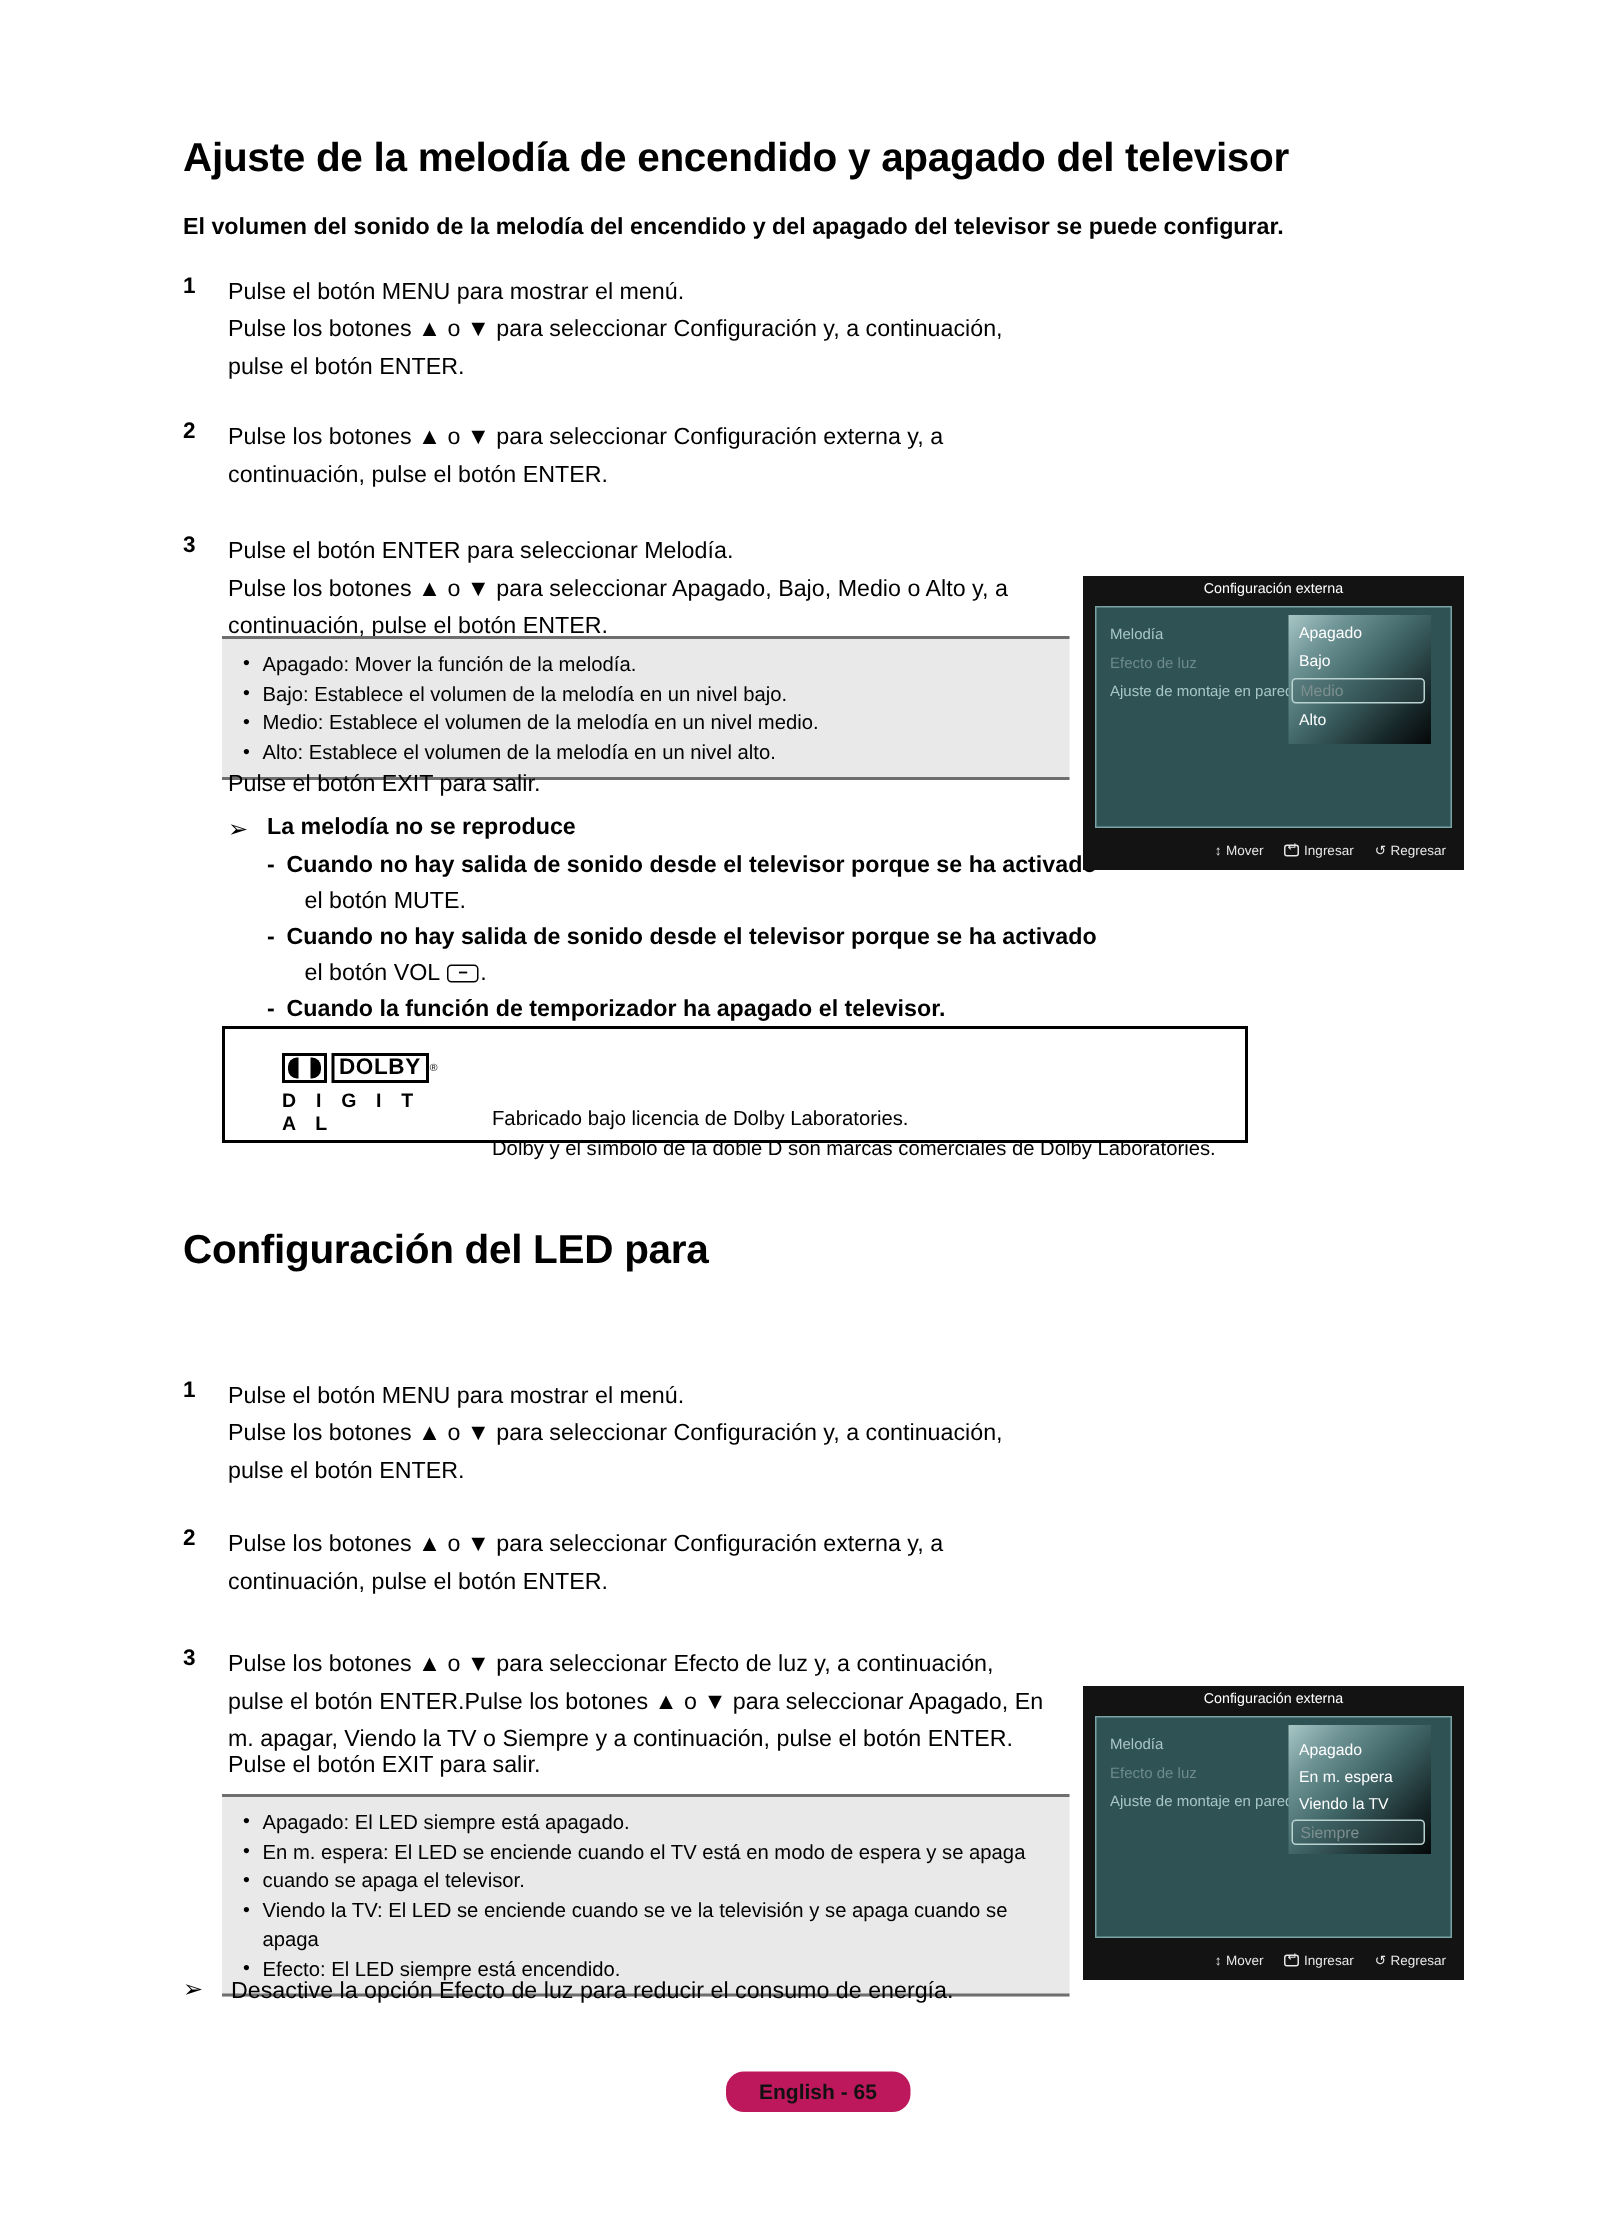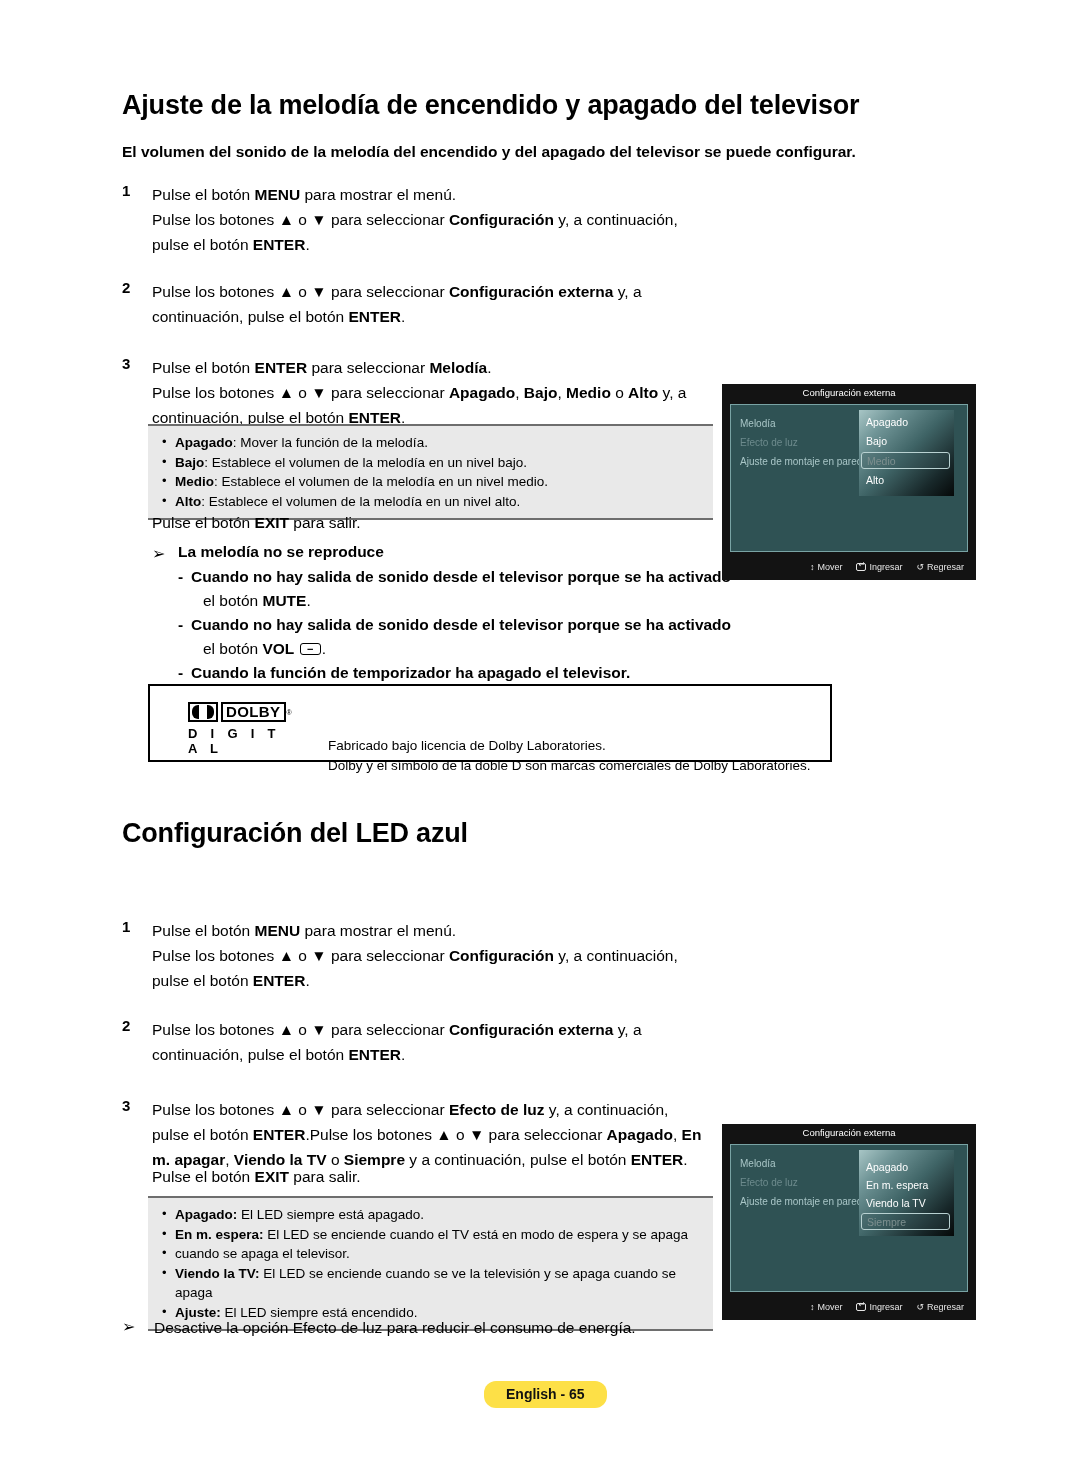--- a/index.html
+++ b/index.html
@@ -52,21 +52,21 @@
     font-weight: bold;
     text-align: left;
   }
   .step .body {
     position: absolute;
     left: 30px; top: 0;
     font-size: 15.5px;
     line-height: 25px;
   }
   .step .body .ln { white-space: nowrap; display: block; }
-  b { font-weight: bold; }
+  b { font-weight: normal; }
 
   
   .plain {
     position: absolute;
     font-size: 15.5px;
     line-height: 25px;
     white-space: nowrap;
   }
 
   
@@ -315,21 +315,21 @@
     position: absolute;
     left: 1px; top: -3px;
     font-size: 8px;
     line-height: 8px;
   }
 
   
   .footer {
     position: absolute;
     left: 484px; top: 1381px;
-    background: #fde047;
+    background: #be185d;
     border-radius: 12px;
     padding: 5px 22px 6px;
     font-size: 14px;
     font-weight: bold;
     color: #111;
     white-space: nowrap;
   }
 </style>
 </head>
 <body>
@@ -440,21 +440,21 @@
         <span class="dolby-reg">®</span>
       </div>
       <div class="dolby-row2">D I G I T A L</div>
     </div>
     <div class="dolby-text">
       <span>Fabricado bajo licencia de Dolby Laboratories.</span>
       <span>Dolby y el símbolo de la doble D son marcas comerciales de Dolby Laboratories.</span>
     </div>
   </div>
 
-  <div class="h1 h1-2">Configuración del LED azul</div>
+  <div class="h1 h1-2">Configuración del LED para</div>
 
   <div class="step" style="left:122px; top:918px;">
     <div class="num">1</div>
     <div class="body">
       <span class="ln">Pulse el botón <b>MENU</b> para mostrar el menú.</span>
       <span class="ln">Pulse los botones ▲ o ▼ para seleccionar <b>Configuración</b> y, a continuación,</span>
       <span class="ln">pulse el botón <b>ENTER</b>.</span>
     </div>
   </div>
 
@@ -478,21 +478,21 @@
   <div class="plain" style="left:152px; top:1164px;">
     Pulse el botón <b>EXIT</b> para salir.
   </div>
 
   <div class="notebox" style="left:148px; top:1196px; width:565px;">
     <ul>
       <li><b>Apagado:</b><span> </span><span>El LED siempre está apagado.</span></li>
       <li><b>En m. espera:</b><span> </span><span>El LED se enciende cuando el TV está en modo de espera y se apaga</span></li>
       <li style="padding-left:13px;list-style:none;"><span>cuando se apaga el televisor.</span></li>
       <li><b>Viendo la TV:</b><span> </span><span>El LED se enciende cuando se ve la televisión y se apaga cuando se apaga</span></li>
-      <li><b>Ajuste:</b><span> </span><span>El LED siempre está encendido.</span></li>
+      <li><b>Efecto:</b><span> </span><span>El LED siempre está encendido.</span></li>
     </ul>
   </div>
 
   <div class="arrow-block" style="left:122px; top:1316px;">
     <div class="arrow">➢</div>
     <div class="atext" style="left:32px;">Desactive la opción Efecto de luz para reducir el consumo de energía.</div>
   </div>
 
   <div class="osd" style="left:722px; top:1124px;">
     <div class="osd-title">Configuración externa</div>

